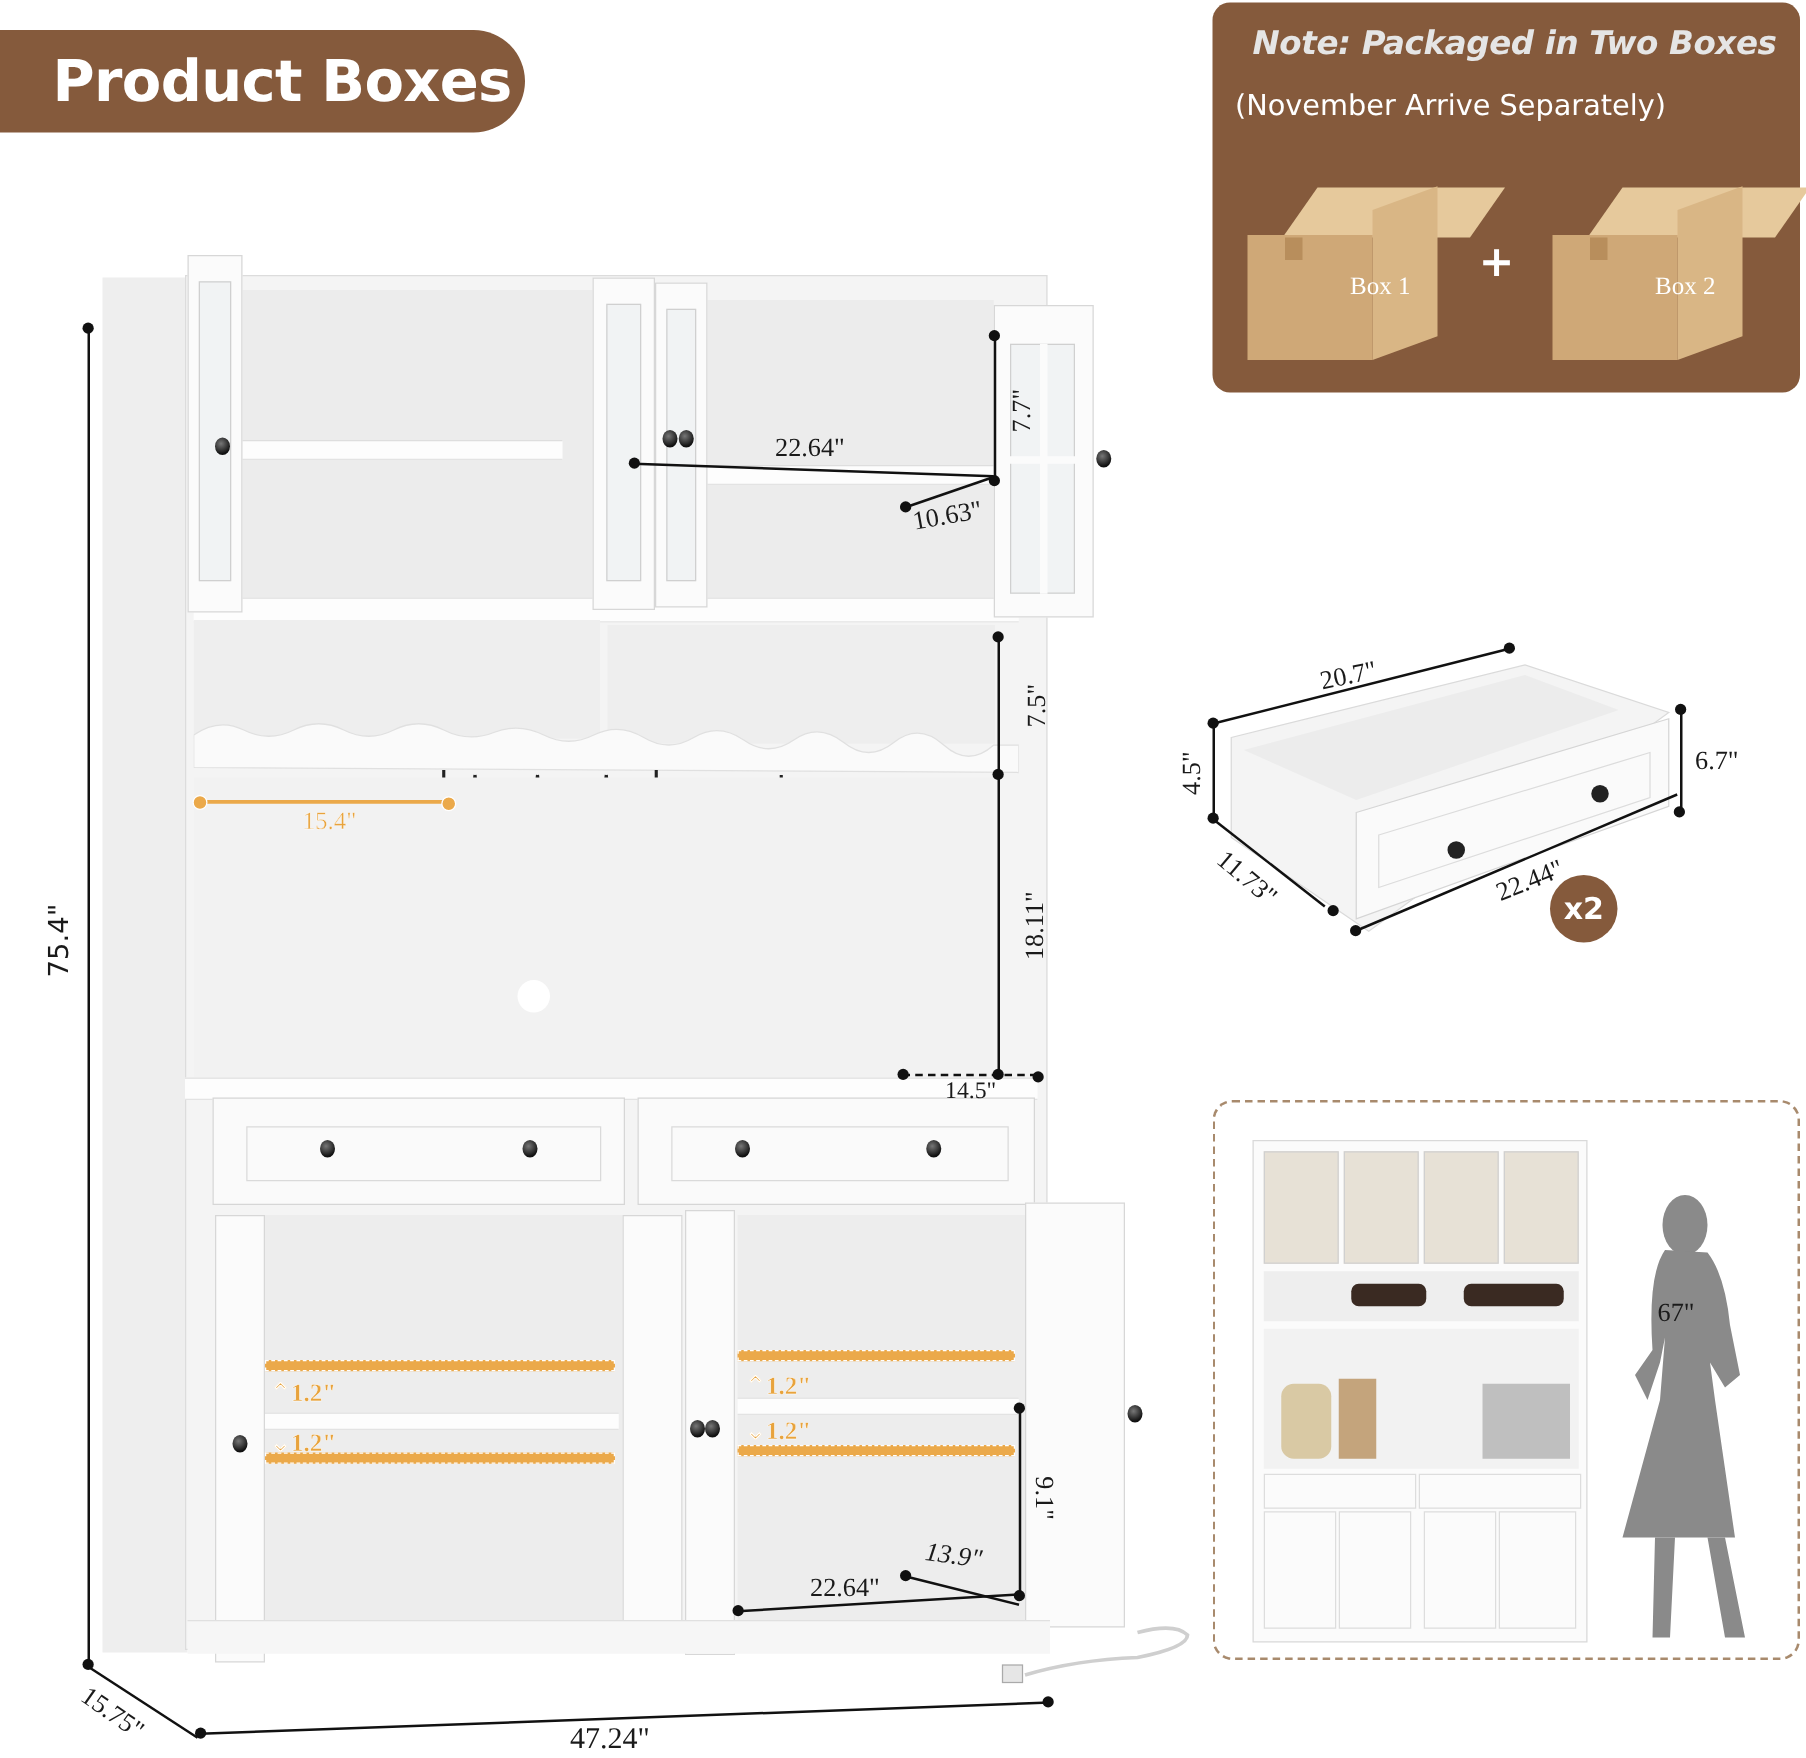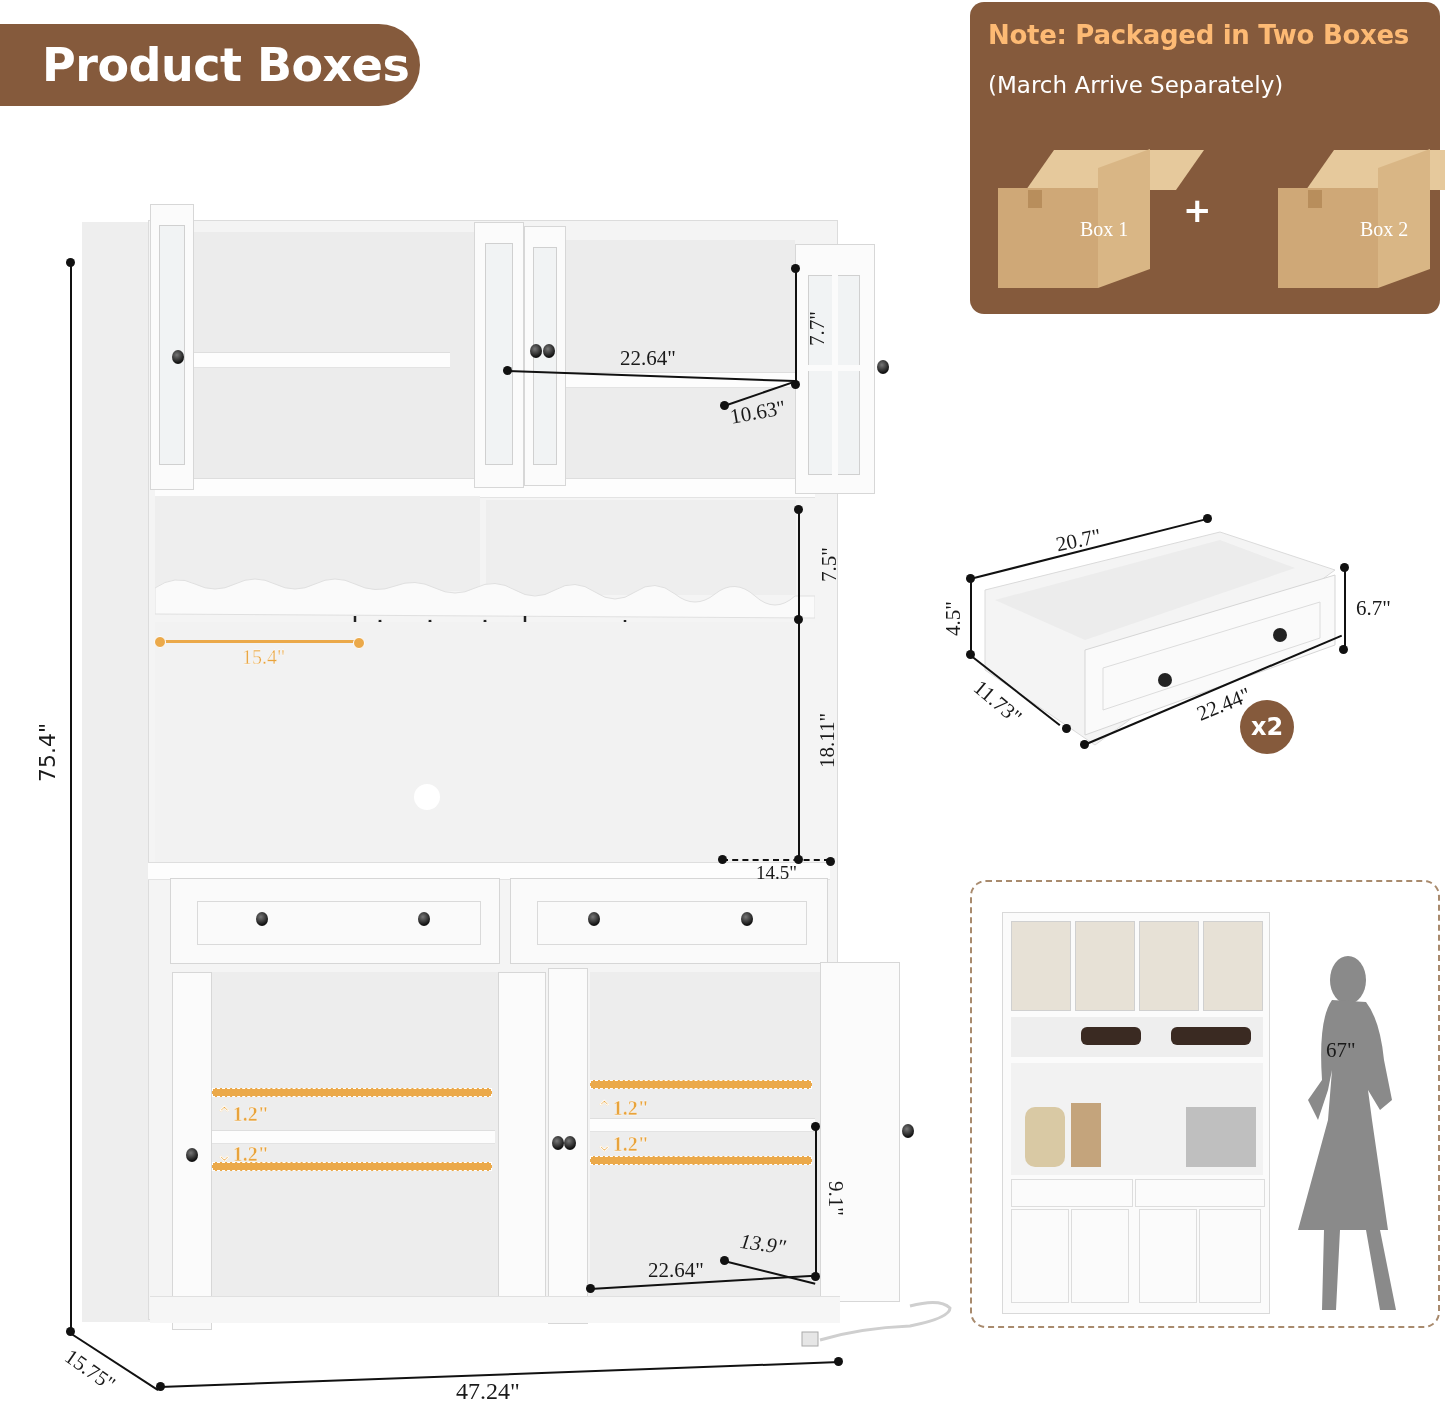--- a/index.html
+++ b/index.html
@@ -8,22 +8,22 @@
   .abs { position:absolute; }
 
   
   .title-pill { left:0; top:24px; width:420px; height:82px; background:#855a3c;
     border-radius:0 41px 41px 0; display:flex; align-items:center; }
   .title-pill span { font-family:"DejaVu Sans", sans-serif; font-weight:bold; color:#fff;
     font-size:46px; margin-left:42px; letter-spacing:-0.5px; }
 
   
   .note { left:970px; top:2px; width:470px; height:312px; background:#855a3c; border-radius:14px; }
-  .note .h { position:absolute; left:18px; top:18px; font-family:"DejaVu Sans", sans-serif;
-    font-weight:bold; color:#fdba74; font-size:26px; letter-spacing:-0.3px; }
+  .note .h { position:absolute; left:32px; top:18px; font-family:"DejaVu Sans", sans-serif;
+    font-weight:bold; color:#e5e5e5; font-size:26px; letter-spacing:-0.3px;font-style:italic; }
   .note .s { position:absolute; left:18px; top:70px; font-family:"DejaVu Sans", sans-serif;
     color:#fff; font-size:23px; }
   .box { position:absolute; width:158px; height:140px; }
   .box .top { position:absolute; left:0; top:0; width:150px; height:40px; background:#e6c99c;
     transform:skewX(-35deg); transform-origin:bottom left; left:28px; }
   .box .front { position:absolute; left:0; top:38px; width:100px; height:100px; background:#cfa877; }
   .box .side { position:absolute; left:100px; top:18px; width:52px; height:120px; background:#d9b685;
     transform:skewY(-20deg); transform-origin:top left; }
   .box .tape { position:absolute; left:30px; top:40px; width:14px; height:18px; background:#b88e5c; }
   .box .lbl { position:absolute; left:82px; top:68px; font-size:20px; color:#fff; white-space:nowrap; }
@@ -57,29 +57,29 @@
 </style>
 </head>
 <body>
 
 <div class="abs title-pill">
   <span>Product Boxes</span>
 </div>
 
 <div class="abs note">
   <div class="h">Note: Packaged in Two Boxes</div>
-  <div class="s">(March Arrive Separately)</div>
+  <div class="s">(November Arrive Separately)</div>
   <div class="box" style="left:28px;top:148px;">
     <div class="top"></div>
       <div class="side"></div>
       <div class="front"></div>
       <div class="tape"></div>
     <div class="lbl">Box 1</div>
   </div>
-  <div class="box" style="left:272px;top:148px;margin-left:36px;">
+  <div class="box" style="left:272px;top:148px;">
     <div class="top"></div>
       <div class="side"></div>
       <div class="front"></div>
       <div class="tape"></div>
     <div class="lbl">Box 2</div>
   </div>
 </div>
 <div class="abs plus">+</div>
 
 <div>

